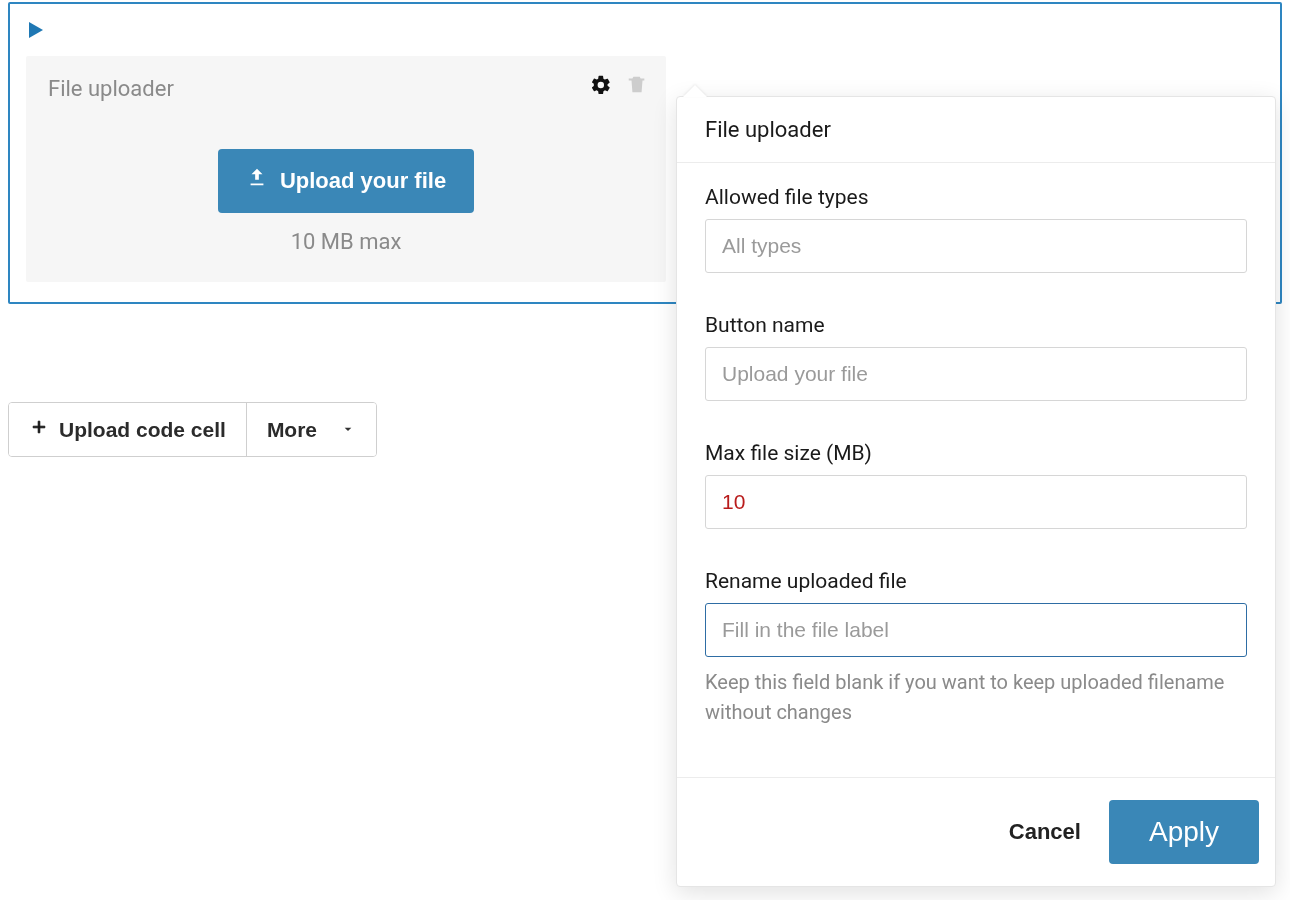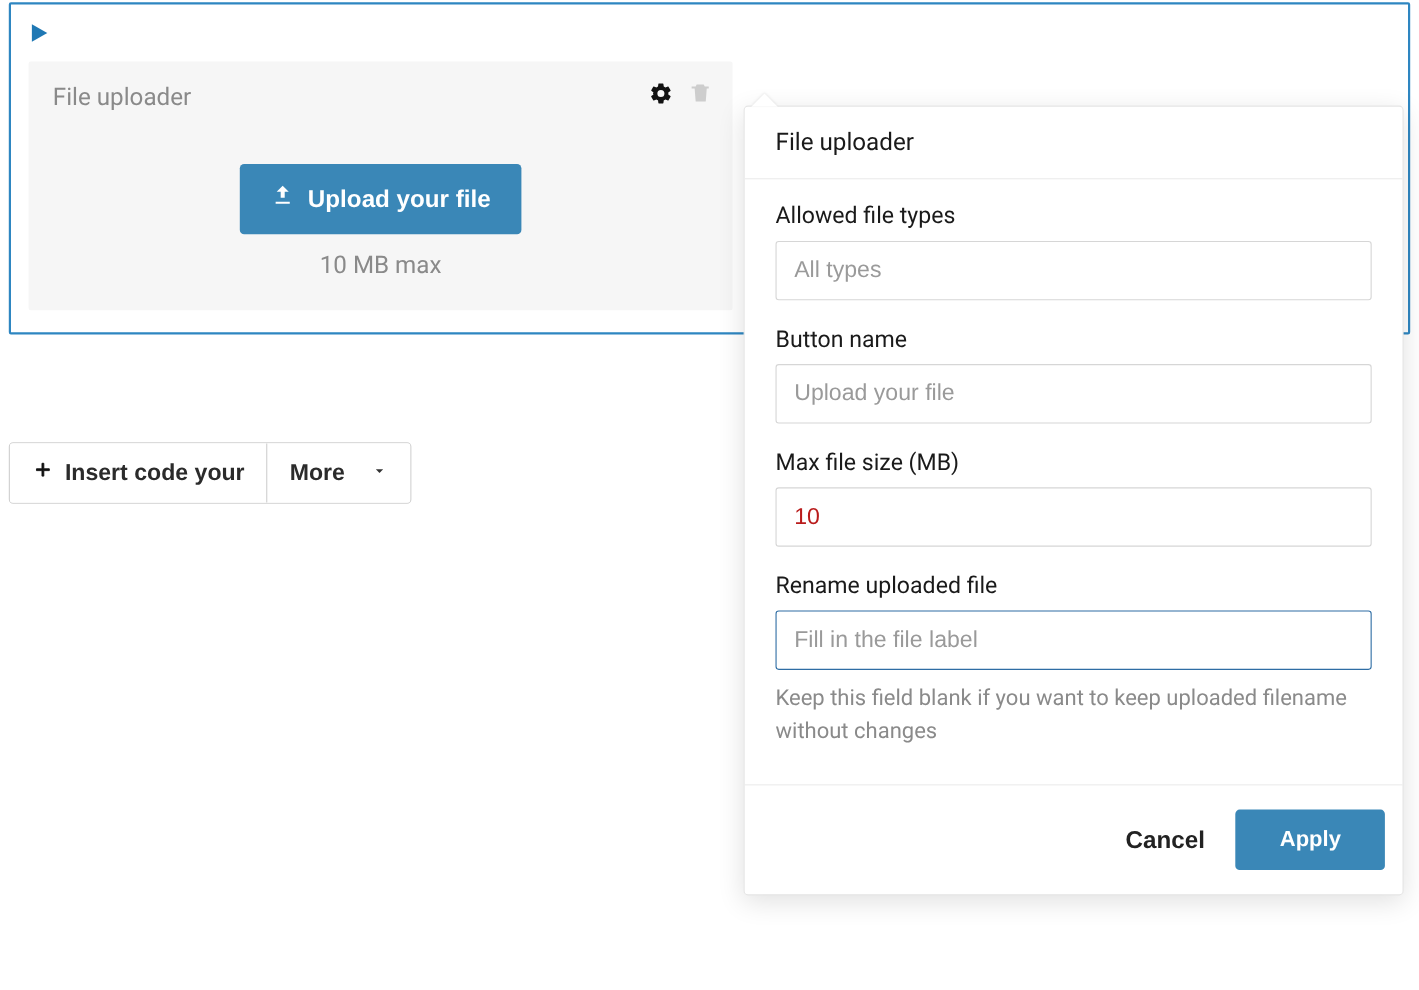--- a/index.html
+++ b/index.html
@@ -117,21 +117,21 @@
     }
     .popover-header {
       padding: 20px 28px;
       border-bottom: 1px solid #ececec;
       font-size: 22px;
       color: #1a1a1a;
     }
     .popover-body {
       padding: 22px 28px 10px 28px;
     }
-    .field { margin-bottom: 24px; }
+    .field { margin-bottom: 40px; }
     .field-label {
       font-size: 21px;
       color: #1a1a1a;
       margin-bottom: 10px;
       display: block;
     }
     .field input {
       width: 100%;
       font-size: 21px;
       padding: 14px 16px;
@@ -164,22 +164,22 @@
       border: none;
       font-size: 22px;
       font-weight: 600;
       color: #222;
       cursor: pointer;
     }
     .btn-apply {
       background: #3a87b7;
       color: #fff;
       border: none;
-      font-size: 20px;
-      font-weight: 700;
+      font-size: 28px;
+      font-weight: 400;
       padding: 16px 40px;
       border-radius: 4px;
       cursor: pointer;
     }
     .icon-btn { cursor: pointer; display: inline-flex; }
   </style>
 </head>
 <body>
 
 <div class="cell-container">
@@ -220,21 +220,21 @@
   </div>
 </div>
 
 <div class="toolbar">
   <button>
     <span>
       <svg width="20" height="20" viewBox="0 0 24 24" fill="#111" stroke="#111" stroke-width="1">
           <path d="M11 5h2v6h6v2h-6v6h-2v-6H5v-2h6V5z"></path>
         </svg>
     </span>
-    <span>Insert code your</span>
+    <span>Upload code cell</span>
   </button>
   <button>
     <span>More</span>
     <span>
       <svg width="16" height="16" viewBox="0 0 24 24" fill="#333">
           <path d="M7 10l5 5 5-5z"></path>
         </svg>
     </span>
   </button>
 </div>

